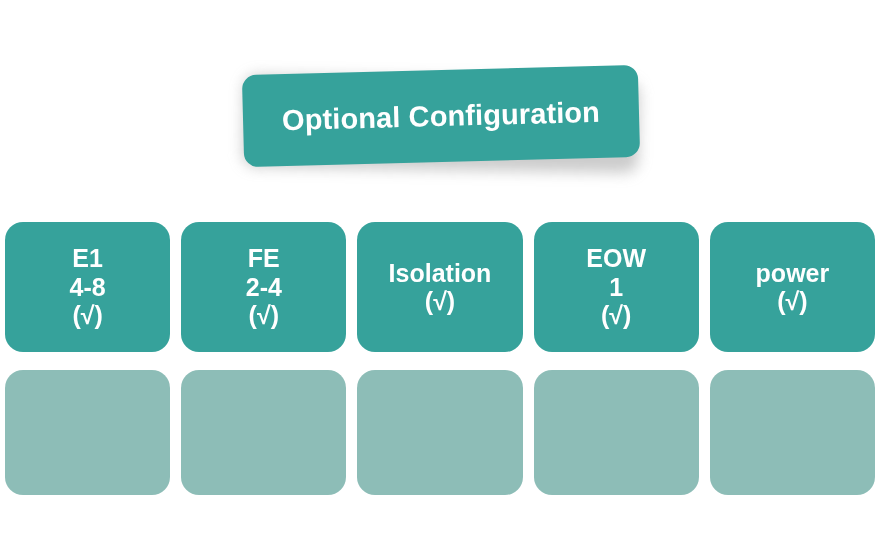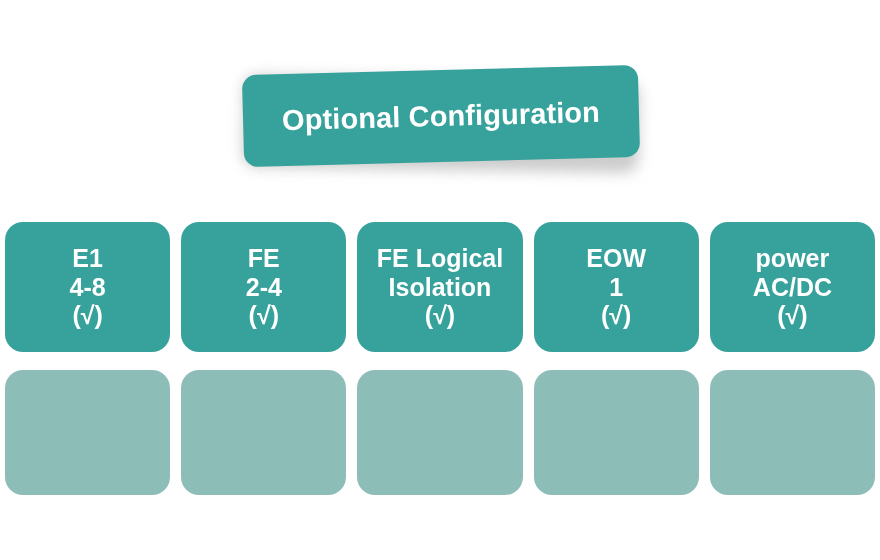--- a/index.html
+++ b/index.html
@@ -132,34 +132,32 @@
       <span class="card-check">(√)</span>
     </div>
 
     <div class="card">
       <span class="card-line">FE</span>
       <span class="card-line">2-4</span>
       <span class="card-check">(√)</span>
     </div>
 
     <div class="card">
-      <span class="card-line">FE Logical</span>
       <span class="card-line">Isolation</span>
       <span class="card-check">(√)</span>
     </div>
 
     <div class="card">
       <span class="card-line">EOW</span>
       <span class="card-line">1</span>
       <span class="card-check">(√)</span>
     </div>
 
     <div class="card">
       <span class="card-line">power</span>
-      <span class="card-line">AC/DC</span>
       <span class="card-check">(√)</span>
     </div>
 
   </div>
 
   <div class="slots-row">
     <div class="slot"></div>
     <div class="slot"></div>
     <div class="slot"></div>
     <div class="slot"></div>

